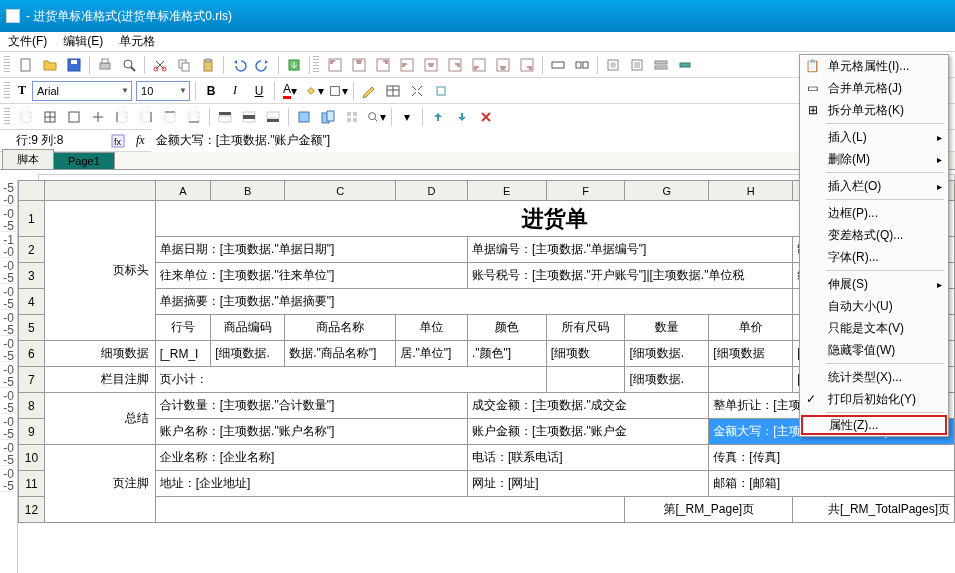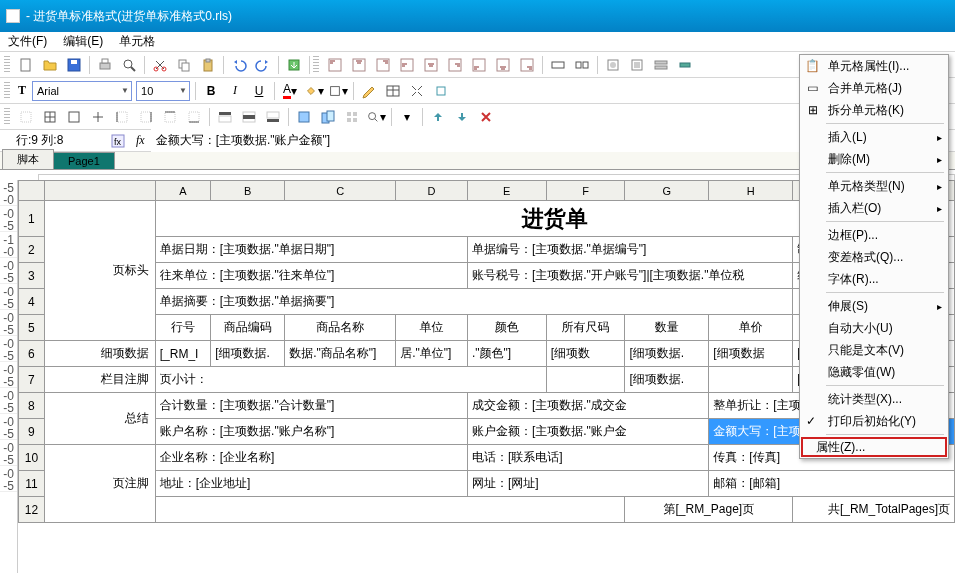--- a/index.html
+++ b/index.html
@@ -52,21 +52,21 @@
 table.grid .rowhead { background: #f0f0eb; text-align: center; width: 22px; }
 table.grid .sect { background: #fff; text-align: right; padding-right: 6px; }
 .selcell { background: #3399ff; color: #fff; }
 
 
 .ctxmenu { position: absolute; right: 6px; top: 54px; width: 150px; background: #fbfbfb; border: 1px solid #a0a0a0; box-shadow: 2px 2px 4px rgba(0,0,0,.3); z-index: 100; }
 .ctxmenu .mi { height: 22px; display: flex; align-items: center; padding-left: 28px; position: relative; cursor: default; }
 .ctxmenu .mi.arr::after { content: "▸"; position: absolute; right: 6px; font-size: 10px; }
 .ctxmenu .mi .chk { position: absolute; left: 6px; }
 .ctxmenu .sep { height: 1px; background: #ccc; margin: 2px 4px 2px 26px; }
-.ctxmenu .mi.hl { border: 2px solid #d02020; margin: 1px; height: 20px; padding-left: 13px; }
+.ctxmenu .mi.hl { border: 2px solid #d02020; margin: 1px; height: 20px; padding-left: 26px; }
 .ctxmenu .icon-cell { position: absolute; left: 4px; width: 18px; text-align: center; }
 </style>
 </head>
 <body>
 
 <div class="titlebar">
   <div class="tb-icon"></div>
   <span> - 进货单标准格式(进货单标准格式0.rls)</span>
 </div>
 
@@ -605,23 +605,20 @@
     </div>
   <div class="sep"></div>
   <div class="mi arr">
       <span>插入(L)</span>
     </div>
   <div class="mi arr">
       <span>删除(M)</span>
     </div>
   <div class="sep"></div>
   <div class="mi arr">
-      <span>单元格类型(N)</span>
-    </div>
-  <div class="mi arr">
       <span>插入栏(O)</span>
     </div>
   <div class="sep"></div>
   <div class="mi">
       <span>边框(P)...</span>
     </div>
   <div class="mi">
       <span>变差格式(Q)...</span>
     </div>
   <div class="mi">

